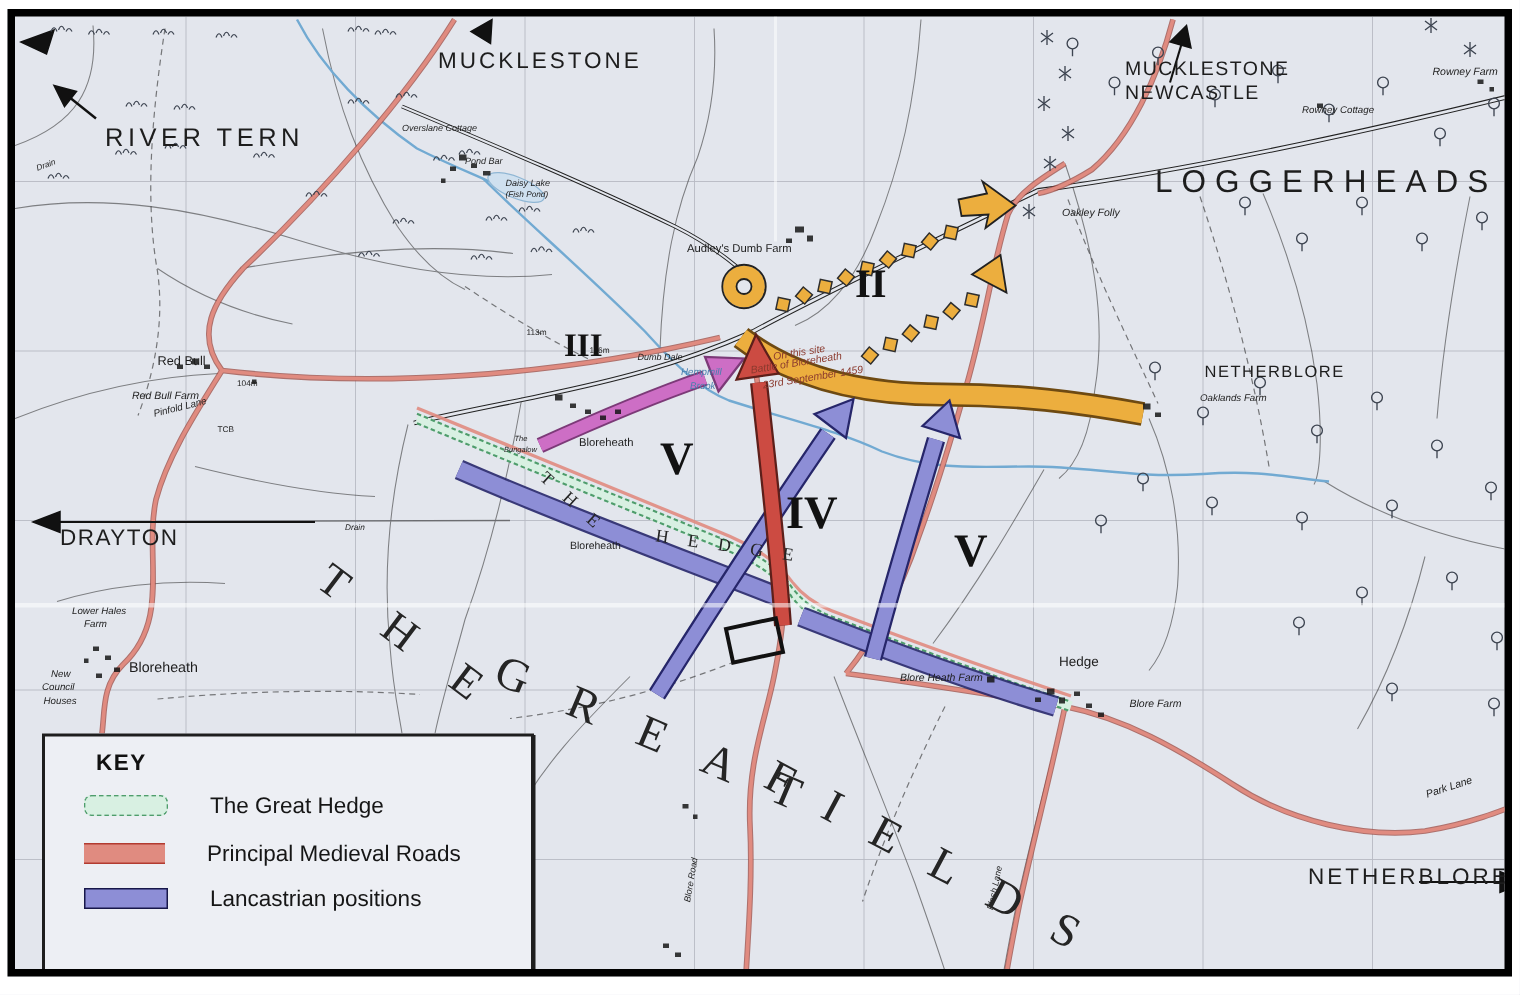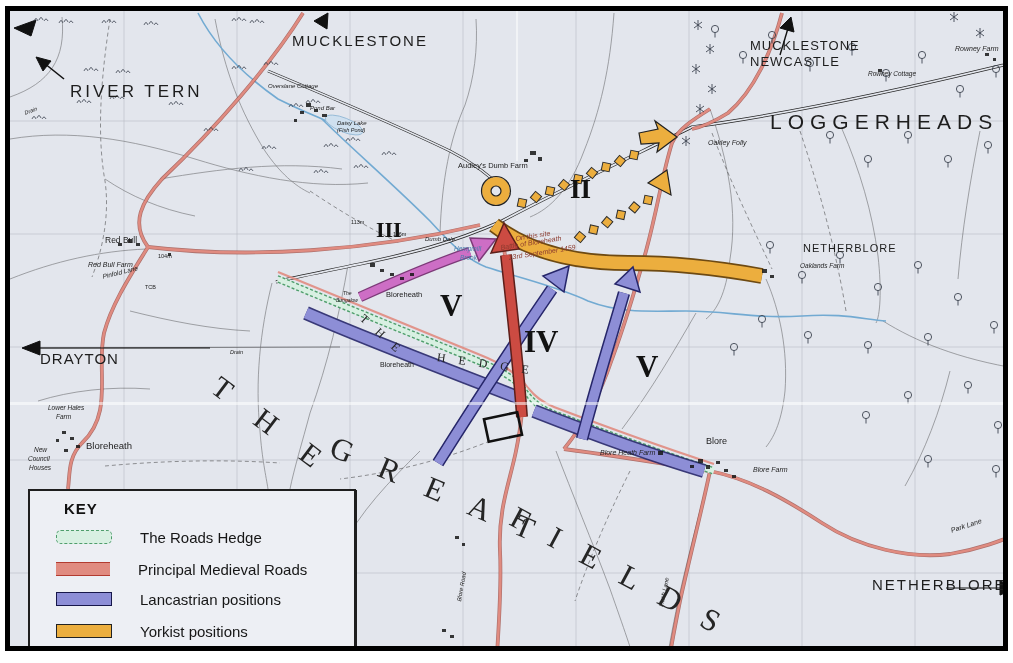--- a/index.html
+++ b/index.html
@@ -364,21 +364,21 @@
         <div class="lbl i" style="left: 333px; top: 280px; font-size: 5px;">The</div>
         <div class="lbl i" style="left: 326px; top: 287px; font-size: 5px;">Bungalow</div>
         <div class="lbl" style="left: 383px; top: 221px; font-size: 5.5px;">116m</div>
         <div class="lbl" style="left: 341px; top: 209px; font-size: 5.5px;">113m</div>
         <div class="lbl i" style="left: 415px; top: 225px; font-size: 6px;">Dumb Dale</div>
         <div class="lbl i" style="left: 444px; top: 235px; font-size: 6.5px; color: rgb(74, 127, 174);">Hempmill</div>
         <div class="lbl i" style="left: 450px; top: 244px; font-size: 6.5px; color: rgb(74, 127, 174);">Brook</div>
         <div class="lbl i" style="left: 505px; top: 224px; font-size: 7px; transform: rotate(-9deg); color: rgb(139, 58, 46);">On this site</div>
         <div class="lbl i" style="left: 490px; top: 233px; font-size: 7px; transform: rotate(-9deg); color: rgb(139, 58, 46);">Battle of Bloreheath</div>
         <div class="lbl i" style="left: 498px; top: 243px; font-size: 7px; transform: rotate(-9deg); color: rgb(139, 58, 46);">23rd September 1459</div>
-        <div class="lbl" style="left: 696px; top: 426px; font-size: 9px;">Blore</div>
+        <div class="lbl" style="left: 696px; top: 426px; font-size: 9px;">Hedge</div>
         <div class="lbl i" style="left: 743px; top: 455px; font-size: 7px;">Blore Farm</div>
         <div class="lbl i" style="left: 590px; top: 438px; font-size: 7px;">Blore Heath Farm</div>
         <div class="lbl i" style="left: 940px; top: 516px; font-size: 7px; transform: rotate(-18deg);">Park Lane</div>
         <div class="lbl i" style="left: 648px; top: 595px; font-size: 6px; transform: rotate(-78deg);">Flash Lane</div>
         <div class="lbl i" style="left: 446px; top: 590px; font-size: 6px; transform: rotate(-80deg);">Blore Road</div>
         <div class="lbl i" style="left: 418px; top: 639px; font-size: 7px;">Hales Farm</div>
         <div class="lbl" style="left: 364px; top: 639px; font-size: 6.5px;">Tel Ex</div>
         <div class="lbl" style="left: 862px; top: 566px; font-size: 15px; letter-spacing: 2px;">NETHERBLORE</div>
         <div class="numeral" style="left: 560px; top: 165px; font-size: 27px;">II</div>
         <div class="numeral" style="left: 366px; top: 208px; font-size: 22px;">III</div>
@@ -389,32 +389,28 @@
         <div class="word" style="left: 328px; top: 420px; font-size: 31px; letter-spacing: 11px; transform: rotate(23deg);">G R E A T</div>
         <div class="word" style="left: 510px; top: 490px; font-size: 31px; letter-spacing: 9px; transform: rotate(28deg);">F I E L D S</div>
         <div class="word" style="left: 356px; top: 301px; font-size: 12px; letter-spacing: 5px; transform: rotate(42deg);">T H E</div>
         <div class="word" style="left: 428px; top: 340px; font-size: 12px; letter-spacing: 5px; transform: rotate(8deg);">H E D G E</div>
       </div>
 
   <div id="key">
     <div class="key-title">KEY</div>
     <div class="key-row" style="top:34px">
       <span class="sw sw-hedge"></span>
-      <span class="kl">The Roads Hedge</span>
+      <span class="kl">The Great Hedge</span>
     </div>
     <div class="key-row" style="top:96px">
       <span class="sw sw-lanc"></span>
       <span class="kl">Lancastrian positions</span>
     </div>
     <div class="key-row" style="top:66px">
       <span class="sw sw-road"></span>
       <span class="kl">Principal Medieval Roads</span>
     </div>
-    <div class="key-row" style="top:128px">
-      <span class="sw sw-york"></span>
-      <span class="kl">Yorkist positions</span>
-    </div>
   </div>
 
   <div class="crease-h"></div>
   <div class="crease-v"></div>
  </div>
 </div>
 
 </body></html>

